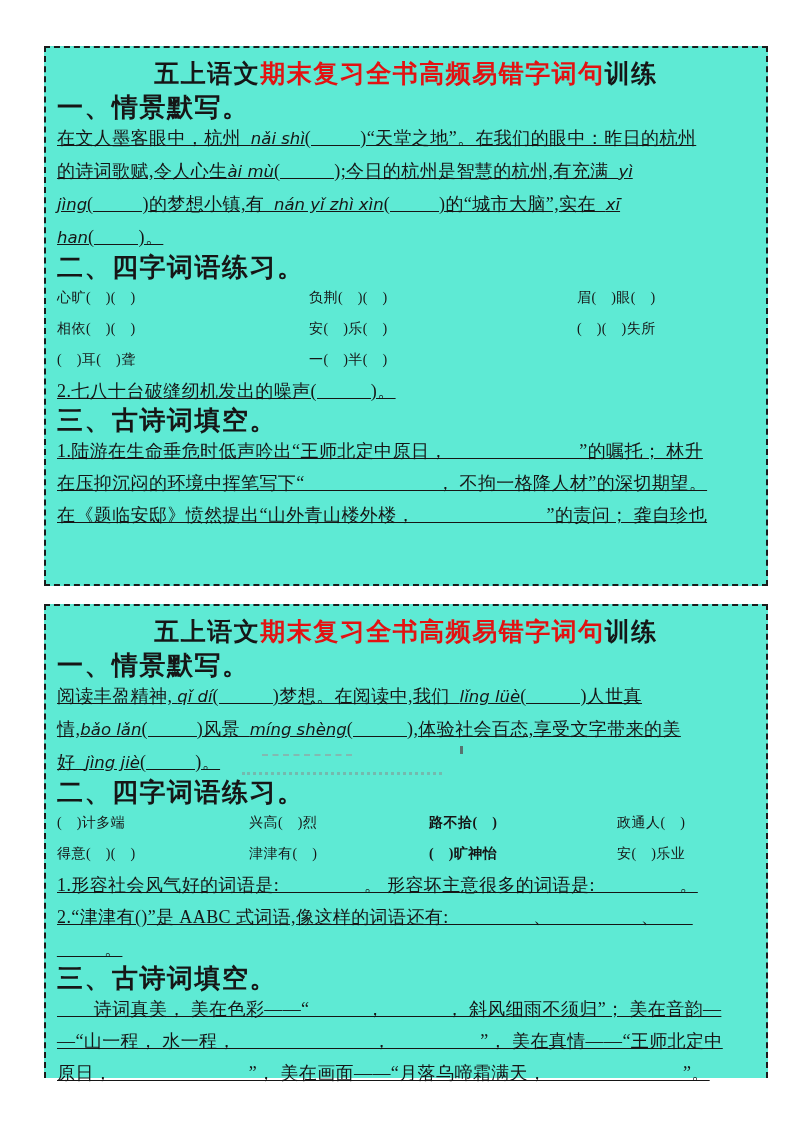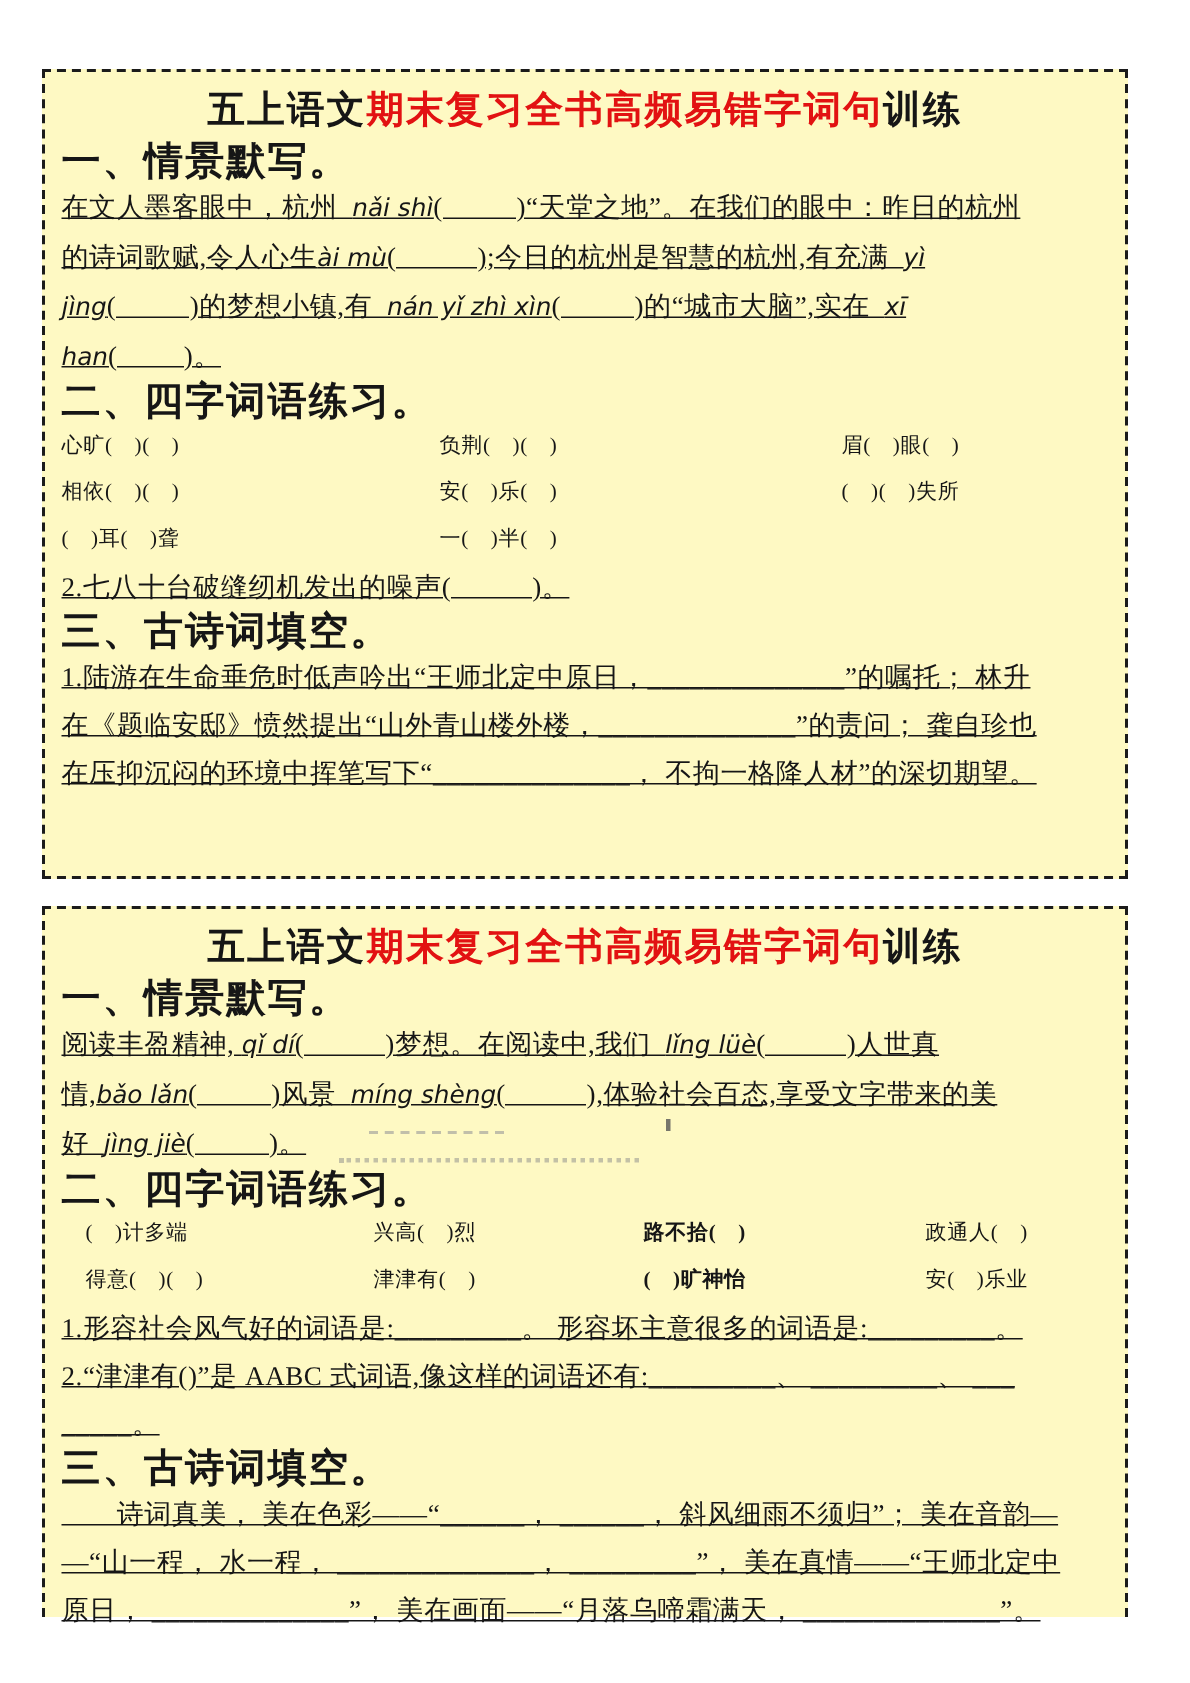--- a/index.html
+++ b/index.html
@@ -2,42 +2,42 @@
 <html><head>
 <meta charset="utf-8">
 <style>
   html,body{margin:0;padding:0;}
   body{
     width:793px;height:1122px;position:relative;background:#ffffff;
     font-family:"Liberation Serif","DejaVu Serif",serif;color:#161616;
     overflow:hidden;
   }
   .panel{
-    position:absolute;left:28px;width:724px;box-sizing:border-box;
-    border:2px dashed #1b1b1b;background:#fef9c3;padding:6px 11px 4px 11px;
+    position:absolute;left:44px;width:724px;box-sizing:border-box;
+    border:2px dashed #1b1b1b;background:#5eead4;padding:6px 11px 4px 11px;
   }
   .panel--one{top:46px;height:540px;}
   .panel--two{top:604px;height:474px;border-bottom:none;}
   .title{
     margin:2px 0 3px 0;text-align:center;font-size:25px;font-weight:700;
     letter-spacing:1.5px;line-height:35px;
   }
   .title .red{color:#e21212;}
   .heading{
     margin:0;font-size:26px;font-weight:700;line-height:28px;letter-spacing:1.5px;
   }
   .line{
     font-size:18px;line-height:32px;white-space:pre-wrap;letter-spacing:0.4px;text-decoration:underline;
   }
   .py{font-style:italic;font-family:"DejaVu Sans",sans-serif;font-size:16.5px;letter-spacing:0;}
   .grid{display:flex;font-size:14px;line-height:31px;white-space:pre-wrap;letter-spacing:0.5px;}
   .g3 > span:nth-child(1){width:252px;}
   .g3 > span:nth-child(2){width:268px;}
   .g3 > span:nth-child(3){flex:1;}
-  .g4 > span:nth-child(1){width:192px;margin-left:16px;}
+  .g4 > span:nth-child(1){width:192px;}
   .g4 > span:nth-child(2){width:180px;}
   .g4 > span:nth-child(3){width:188px;font-weight:bold;}
   .g4 > span:nth-child(4){flex:1;}
   .smudge{
     position:absolute;left:196px;top:140px;width:250px;height:32px;
     pointer-events:none;
   }
   .smudge .s1{
     position:absolute;left:20px;top:8px;width:90px;border-top:2px dashed #9a9a9a;opacity:.6;
   }
@@ -67,22 +67,22 @@
   <div class="grid g3">
     <span>相依(　)(　)</span><span>安(　)乐(　)</span><span>(　)(　)失所</span>
   </div>
   <div class="grid g3">
     <span>(　)耳(　)聋</span><span>一(　)半(　)</span>
   </div>
   <div class="line">2.七八十台破缝纫机发出的噪声(           )。</div>
 
   <h2 class="heading">三、古诗词填空。</h2>
   <div class="line">1.陆游在生命垂危时低声吟出“王师北定中原日，______________”的嘱托； 林升</div>
+  <div class="line">在压抑沉闷的环境中挥笔写下“______________， 不拘一格降人材”的深切期望。</div>
   <div class="line">在《题临安邸》愤然提出“山外青山楼外楼，______________”的责问； 龚自珍也</div>
-  <div class="line">在压抑沉闷的环境中挥笔写下“______________， 不拘一格降人材”的深切期望。</div>
 </section>
 
 <section class="panel panel--two">
   <h1 class="title"><span>五上语文</span><span class="red">期末复习全书高频易错字词句</span><span>训练</span></h1>
 
   <h2 class="heading">一、情景默写。</h2>
   <div class="line"><span>阅读丰盈精神, </span><span class="py">qǐ dí</span><span>(           )梦想。在阅读中,我们  </span><span class="py">lǐng lüè</span><span>(           )人世真</span></div>
   <div class="line"><span>情,</span><span class="py">bǎo lǎn</span><span>(          )风景  </span><span class="py">míng shèng</span><span>(           ),体验社会百态,享受文字带来的美</span></div>
   <div class="line"><span>好  </span><span class="py">jìng jiè</span><span>(          )。</span></div>
 

